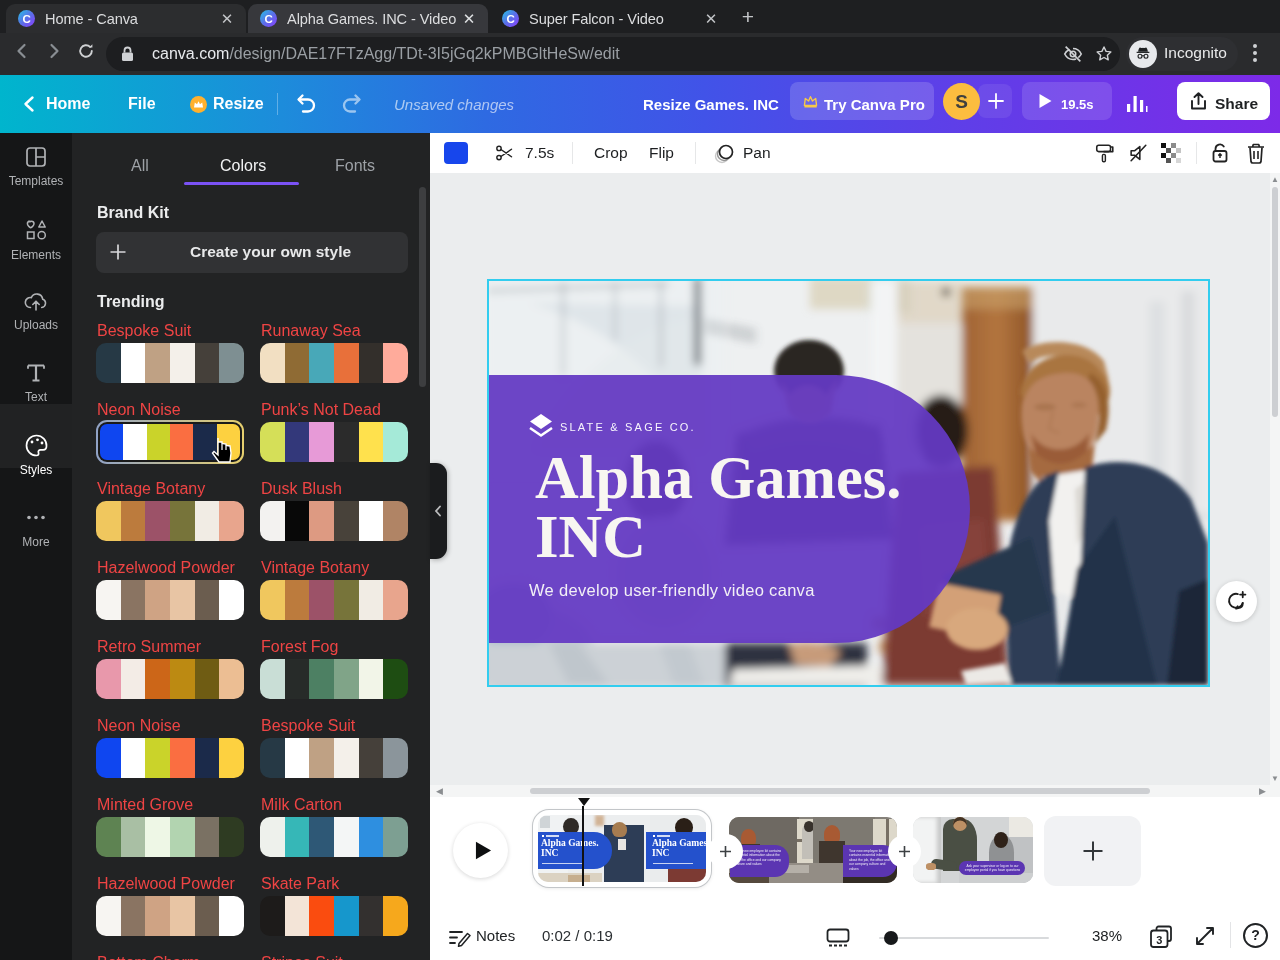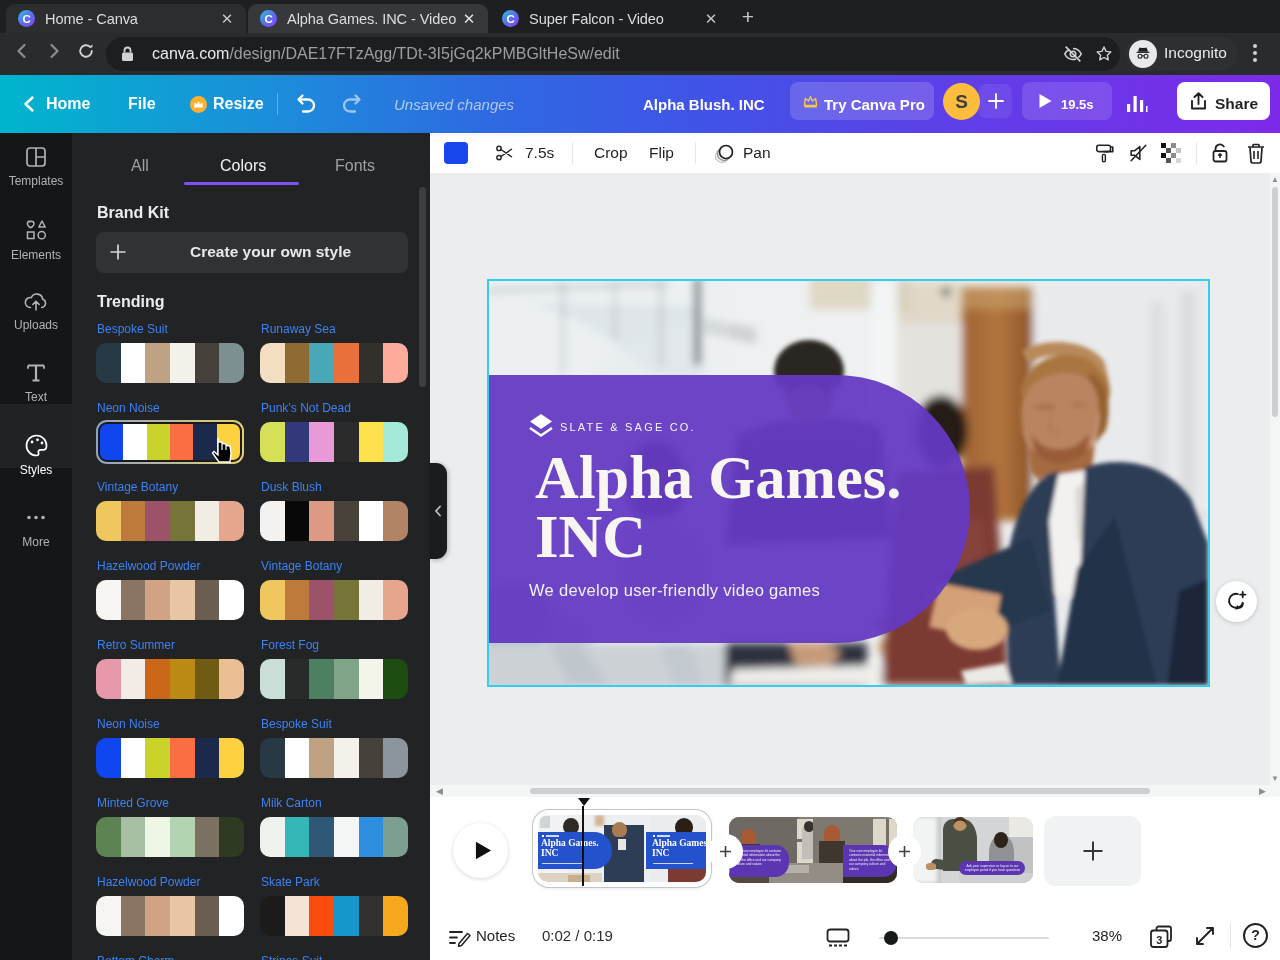--- a/index.html
+++ b/index.html
@@ -20,21 +20,21 @@
   #cheader { position:absolute; left:0; top:75px; width:1280px; height:74px;
     background:linear-gradient(90deg,#00b5cd 0%, #1d8cdb 22%, #2e6ae2 38%, #4153e8 55%, #5b41e8 72%, #7d2ae8 100%); color:#fff; }
   .hitem { position:absolute; top:0; height:58px; display:flex; align-items:center; font-size:16px; font-weight:700; color:#fff; }
   
   #rail { position:absolute; left:0; top:133px; width:72px; height:827px; background:#151617; }
   .ritem { position:absolute; left:0; width:72px; text-align:center; color:#b0b2b5; font-size:12px; }
   .ritem svg { margin:0 auto 5px; }
   
   #panel { position:absolute; left:72px; top:133px; width:358px; height:827px; background:#222324; overflow:hidden; }
   .ptab { position:absolute; top:24px; font-size:16px; color:#9da1a6; }
-  .plabel { position:absolute; font-size:12px; color:#3b82f6; font-weight:400; white-space:nowrap; }
+  .plabel { position:absolute; font-size:16px; color:#ef4444; font-weight:400; white-space:nowrap; }
   .sw { position:absolute; width:148px; height:40px; border-radius:10px; overflow:hidden; display:flex; }
   .sw div { flex:1; }
   .shead { position:absolute; font-size:16px; font-weight:700; color:#ecedee; }
   
   #toolbar { position:absolute; left:430px; top:133px; width:850px; height:40px; background:#fff; box-shadow:0 1px 0 #e9eaeb; }
   .titem { position:absolute; top:0; height:40px; display:flex; align-items:center; font-size:15.5px; color:#1d1f21; font-weight:500; }
   .tdiv { position:absolute; top:9px; width:1px; height:22px; background:#e6e7e8; }
   #canvasarea { position:absolute; left:430px; top:173px; width:850px; height:624px; background:#ebedee; }
   #frame { position:absolute; left:57px; top:106px; width:723px; height:408px; border:2px solid #32cdef; }
   #photo { position:absolute; left:0; top:0; width:719px; height:404px; overflow:hidden; background:#eef0f1; }
@@ -145,21 +145,21 @@
   <div class="abs" style="left:277px; top:18px; width:1px; height:22px; background:rgba(255,255,255,.3);"></div>
   <svg class="abs" width="24" height="22" viewBox="0 0 24 22" style="left:295px; top:18px;">
       <path d="M4 6.5 H13 a6 6 0 0 1 0 12 H8" stroke="#fff" stroke-width="2.3" fill="none" stroke-linecap="round"></path>
       <path d="M7.5 2.5 L3.5 6.5 L7.5 10.5" stroke="#fff" stroke-width="2.3" fill="none" stroke-linecap="round" stroke-linejoin="round"></path>
     </svg>
   <svg class="abs" width="24" height="22" viewBox="0 0 24 22" style="left:339px; top:18px; opacity:.55;">
       <path d="M20 6.5 H11 a6 6 0 0 0 0 12 H16" stroke="#fff" stroke-width="2.3" fill="none" stroke-linecap="round"></path>
       <path d="M16.5 2.5 L20.5 6.5 L16.5 10.5" stroke="#fff" stroke-width="2.3" fill="none" stroke-linecap="round" stroke-linejoin="round"></path>
     </svg>
   <div class="hitem" style="left:394px; font-weight:400; font-style:italic; font-size:15px; color:rgba(255,255,255,.62);">Unsaved changes</div>
-  <div class="hitem" style="left:643px; white-space:nowrap; font-size:15px; font-weight:700;">Alpha Blush. INC</div>
+  <div class="hitem" style="left:643px; white-space:nowrap; font-size:15px; font-weight:700;">Resize Games. INC</div>
   <div class="abs" style="left:790px; top:7px; width:144px; height:38px; background:rgba(255,255,255,.16); border-radius:8px;"></div>
   <svg class="abs" width="15" height="13" viewBox="0 0 17 15" style="left:803px; top:20px;">
       <path d="M1.5 12 l1-8 3.8 3 2.2-5 2.2 5 3.8-3 1 8 Z m0 1.6 h14.2" stroke="#f7c948" stroke-width="1.6" fill="none" stroke-linejoin="round"></path>
     </svg>
   <div class="hitem" style="left:824px; font-size:15px; font-weight:700;">Try Canva Pro</div>
   <div class="abs" style="left:978px; top:9px; width:34px; height:34px; background:rgba(255,255,255,.08); border-radius:8px;"></div>
   <div class="abs" style="left:943px; top:8px; width:37px; height:37px; border-radius:50%; background:#fcbd3f; text-align:center; line-height:37px; font-size:19px; font-weight:700; color:#40403e;">S</div>
   <svg class="abs" width="18" height="18" viewBox="0 0 18 18" style="left:987px; top:17px;">
       <path d="M9 2 V16 M2 9 H16" stroke="#fff" stroke-width="1.8" stroke-linecap="round"></path>
     </svg>
@@ -553,21 +553,21 @@
           <path d="M472 390 l44 -8 7 20 -46 2 Z" fill="#eceae6"></path>
         </g>
         <path d="M0 94 H347 A134 134 0 0 1 347 362 H0 Z" fill="#6439c2" fill-opacity=".94"></path>
       </svg>
       <svg class="abs" width="26" height="28" viewBox="0 0 26 28" style="left:39px; top:132px;">
           <path d="M13 1 L24 8.5 L13 16 L2 8.5 Z" fill="#fff"></path>
           <path d="M2 15 L13 22.5 L24 15" stroke="#fff" stroke-width="2.5" fill="none" stroke-linejoin="round"></path>
         </svg>
       <div class="abs" style="left:71px; top:140px; font-size:11px; letter-spacing:2.2px; color:rgba(255,255,255,.95); font-weight:400;">SLATE &amp; SAGE CO.</div>
       <div class="abs" style="left:46px; top:167px; font-family:'Liberation Serif',serif; font-size:60.5px; line-height:59px; font-weight:700; color:#f8f6f1;">Alpha Games.<br>INC</div>
-      <div class="abs" style="left:40px; top:300px; font-size:16.5px; letter-spacing:.3px; color:#f2f0f6;">We develop user-friendly video games</div>
+      <div class="abs" style="left:40px; top:300px; font-size:16.5px; letter-spacing:.3px; color:#f2f0f6;">We develop user-friendly video canva</div>
     </div>
   </div>
   <div class="abs" style="left:786px; top:408px; width:41px; height:41px; border-radius:50%; background:#fff; box-shadow:0 1px 5px rgba(0,0,0,.18);">
     <svg width="23" height="23" viewBox="0 0 24 24" style="margin:9px 0 0 9px;">
         <path d="M18.5 13.5 a7.3 7.3 0 1 1 -5 -9.3" stroke="#1c1c1c" stroke-width="1.9" fill="none" stroke-linecap="round"></path>
         <path d="M18.3 13 c.5 2-.5 4.5-2.5 5.5 l-4.2 1 2-3.2" stroke="#1c1c1c" stroke-width="1.9" fill="none" stroke-linejoin="round"></path>
         <path d="M18.5 2 v5.6 M15.7 4.8 h5.6" stroke="#1c1c1c" stroke-width="1.9" stroke-linecap="round"></path>
       </svg>
   </div>
   <div class="abs" style="left:0; top:612px; width:850px; height:12px; background:#f4f5f5;">

